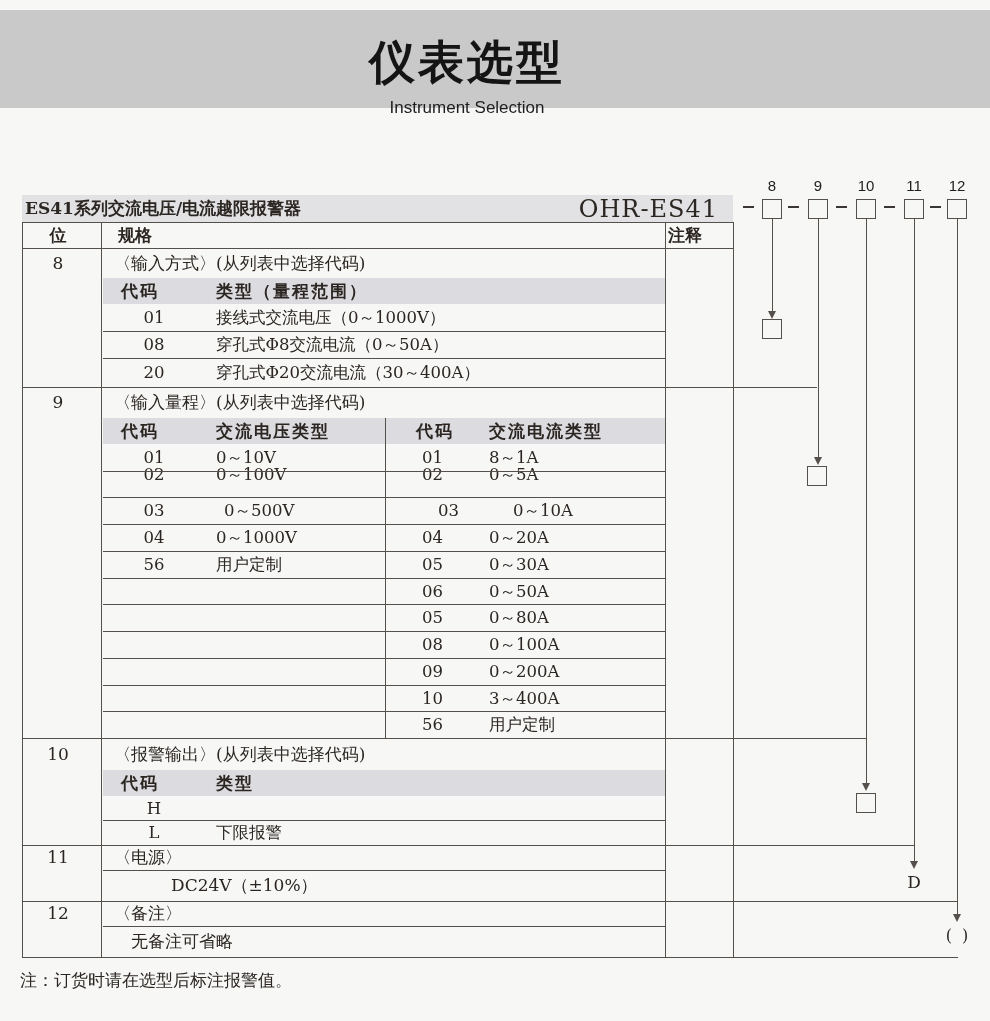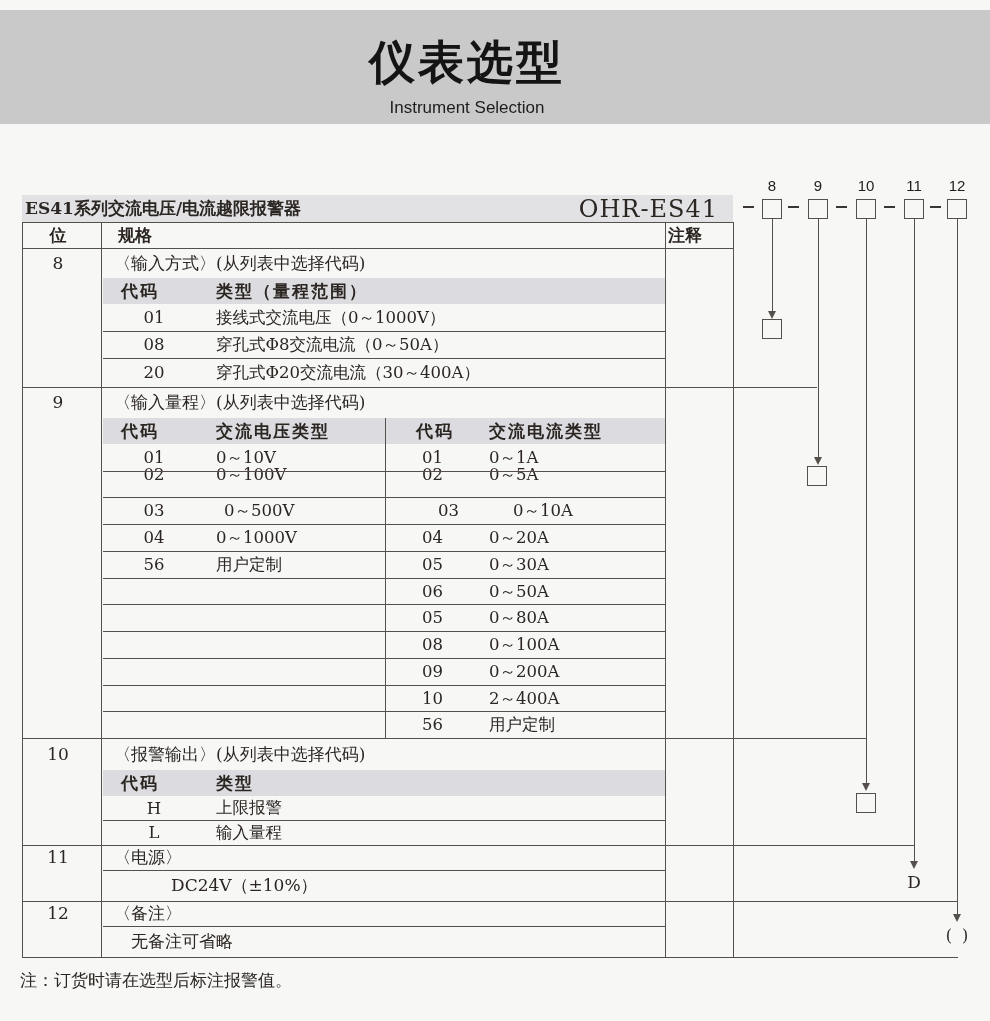--- a/index.html
+++ b/index.html
@@ -1,20 +1,20 @@
 <!DOCTYPE html>
 <html><head>
 <meta charset="utf-8">
 <style>
   html,body{margin:0;padding:0;}
   body{background:#f7f7f6;font-family:"DejaVu Serif","Liberation Serif",serif;color:#2b2622;}
   .page{position:relative;width:990px;height:1021px;background:#f7f7f6;overflow:hidden;}
 
   
-  .banner{position:absolute;left:0;top:10px;width:990px;height:114px;background:#c9c9c9;}
+  .banner{position:absolute;left:0;top:10px;width:990px;height:98px;background:#c9c9c9;}
   .banner-title{position:absolute;left:0;top:22px;width:934px;text-align:center;
     font-family:"Liberation Sans","DejaVu Sans",sans-serif;font-weight:bold;font-size:46px;
     letter-spacing:3px;color:#141414;}
   .banner-sub{position:absolute;left:0;top:88px;width:934px;text-align:center;
     font-family:"Liberation Sans","DejaVu Sans",sans-serif;font-size:17px;color:#1d1d1d;}
 
   
   .strip{position:absolute;left:22px;top:195px;width:711px;height:27px;background:#e2e2e5;
     display:flex;justify-content:space-between;align-items:center;box-sizing:border-box;
     padding:0 15px 0 3px;}
@@ -103,21 +103,21 @@
     <span class="bc">代码</span>
     <span class="bt1">交流电压类型</span>
     <span class="bc2">代码</span>
     <span class="bt2">交流电流类型</span>
   </div>
 
   <div class="row" style="top:444px;">
     <span class="cc">01</span>
     <span class="ct1">0～10V</span>
     <span class="cc2">01</span>
-    <span class="ct2">0～1A</span>
+    <span class="ct2">8～1A</span>
   </div>
   <div class="row" style="top:461px;">
     <span class="cc">02</span>
     <span class="ct1">0～100V</span>
     <span class="cc2">02</span>
     <span class="ct2">0～5A</span>
   </div>
   <div class="row" style="top:497px;gap:8px;">
     <span class="cc">03</span>
     <span class="ct1">0～500V</span>
@@ -157,42 +157,41 @@
   <div class="row" style="top:658px;">
     <span class="cc"></span>
     <span class="ct1"></span>
     <span class="cc2">09</span>
     <span class="ct2">0～200A</span>
   </div>
   <div class="row" style="top:685px;">
     <span class="cc"></span>
     <span class="ct1"></span>
     <span class="cc2">10</span>
-    <span class="ct2">2～400A</span>
+    <span class="ct2">3～400A</span>
   </div>
   <div class="row" style="top:711px;">
     <span class="cc"></span>
     <span class="ct1"></span>
     <span class="cc2">56</span>
     <span class="ct2">用户定制</span>
   </div>
 
   <div class="pos" style="top:738px;height:32px;line-height:32px;">10</div>
   <div class="lbl" style="top:738px;height:32px;line-height:32px;">〈报警输出〉(从列表中选择代码)</div>
   <div class="bar" style="top:770px;">
     <span class="bc">代码</span>
     <span class="bt">类型</span>
   </div>
   <div class="row" style="top:796px;height:24px;">
     <span class="cc">H</span>
-    <span class="ct">上限报警</span>
   </div>
   <div class="row" style="top:820px;height:25px;">
     <span class="cc">L</span>
-    <span class="ct">输入量程</span>
+    <span class="ct">下限报警</span>
   </div>
 
   <div class="pos" style="top:845px;height:25px;line-height:25px;">11</div>
   <div class="lbl" style="top:845px;height:25px;line-height:25px;">〈电源〉</div>
   <div class="val" style="top:870px;height:31px;line-height:31px;margin-left:40px;">DC24V（±10%）</div>
 
   <div class="pos" style="top:901px;height:25px;line-height:25px;">12</div>
   <div class="lbl" style="top:901px;height:25px;line-height:25px;">〈备注〉</div>
   <div class="val" style="top:926px;height:31px;line-height:31px;">无备注可省略</div>
 

